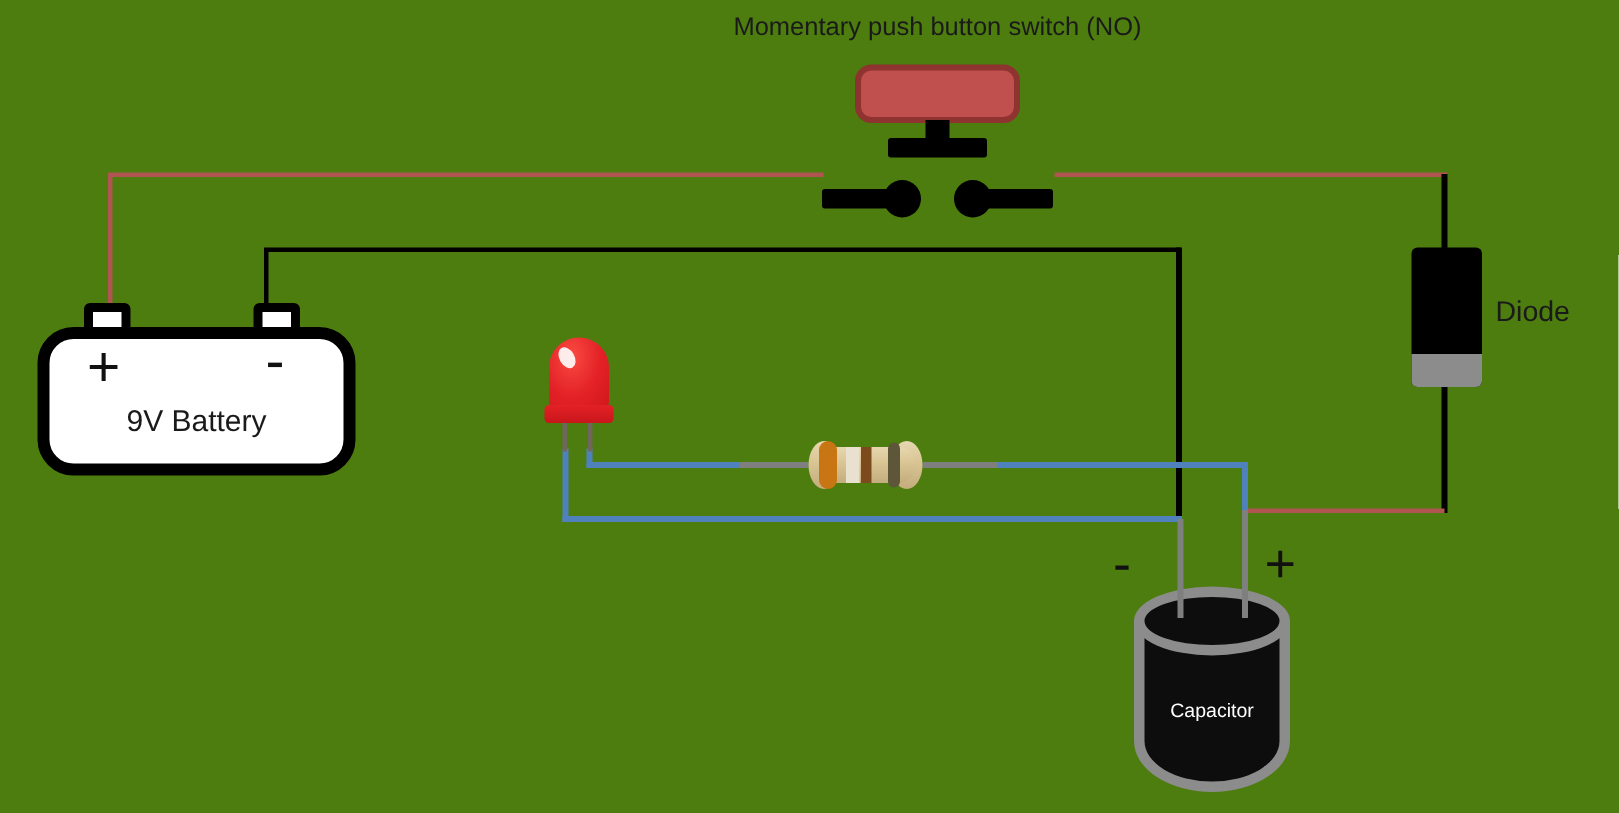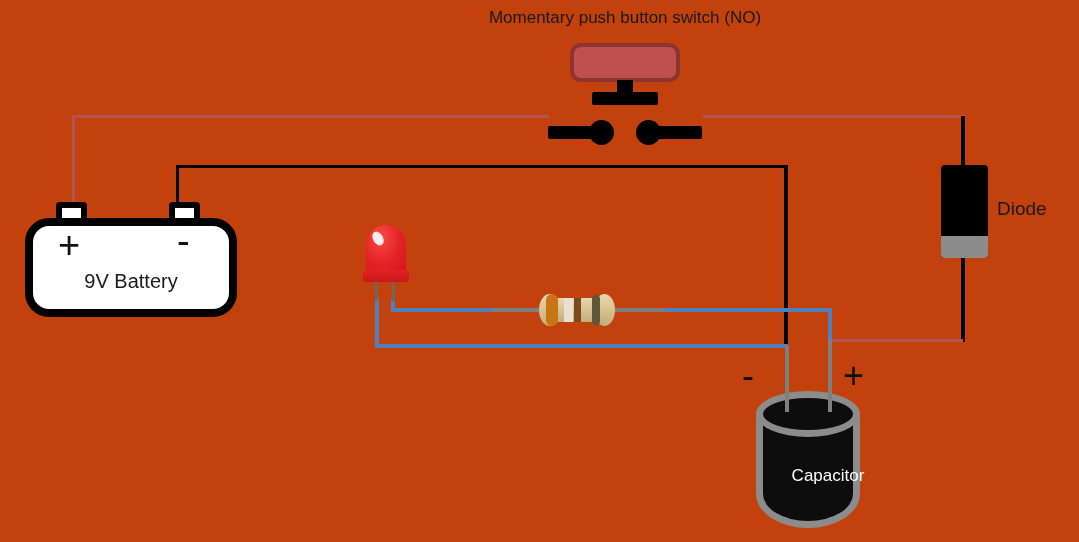--- a/index.html
+++ b/index.html
@@ -1,17 +1,17 @@
 <!DOCTYPE html>
 <html style="--wire-red: #b05551; --wire-black: #000000; --wire-blue: #4f81bd; --lead-gray: #7f7f7f; --led-leg: #6f665c; --switch-cap-fill: #c0504d; --switch-cap-border: #8f3331; --led-red: #e32126; --resistor-body: #d9c493; --band-orange: #c87513; --band-cream: #e9e0cf; --band-brown: #7d4a1e; --band-dark: #5d5639; --diode-band: #8c8c8c; --cap-outline: #8c8c8c; --cap-body: #0d0d0d;"><head>
 <meta charset="utf-8">
 <style>
   html,body{margin:0;padding:0;background:#ffffff;}
   #canvas{
-    position:relative;width:1079px;height:542px;background:#c2410c;overflow:hidden;
+    position:relative;width:1079px;height:542px;background:#4d7c0f;overflow:hidden;
     font-family:"Liberation Sans", sans-serif;color:#111;
   }
   .wire{position:absolute;}
   .wire.red{background:var(--wire-red);}
   .wire.black{background:var(--wire-black);}
   .wire.blue{background:var(--wire-blue);}
   .wire.gray{background:var(--lead-gray);}
   .wire.leg{background:var(--led-leg);}
 
   .label{position:absolute;white-space:nowrap;color:#1a1a1a;}
@@ -52,21 +52,21 @@
   .diode-body{position:absolute;left:941px;top:165px;width:47px;height:93px;background:#000;border-radius:4px;}
   .diode-band{position:absolute;left:0;bottom:0;width:100%;height:22px;background:var(--diode-band);
     border-radius:0 0 4px 4px;}
 
   
   .cap-shell{position:absolute;left:756px;top:414px;width:104px;height:114px;background:var(--cap-body);
     border:7px solid var(--cap-outline);border-top:none;border-radius:0 0 52px 52px / 0 0 34px 34px;
     box-sizing:border-box;}
   .cap-top{position:absolute;left:756px;top:391px;width:104px;height:46px;background:var(--cap-body);
     border:7px solid var(--cap-outline);border-radius:50%;box-sizing:border-box;}
-  .cap-label{position:absolute;left:756px;top:466px;width:104px;text-align:center;color:#fff;font-size:17px;padding-left:20px;}
+  .cap-label{position:absolute;left:756px;top:466px;width:104px;text-align:center;color:#fff;font-size:13px;}
 
   .sign{position:absolute;font-size:38px;line-height:1;color:#111;}
 </style>
 </head>
 <body>
 
 <div id="canvas">
 
   <div class="wire red" style="left:72px;top:116px;width:3px;height:88px;"></div>
   <div class="wire red" style="left:72px;top:115px;width:477px;height:3px;"></div>

